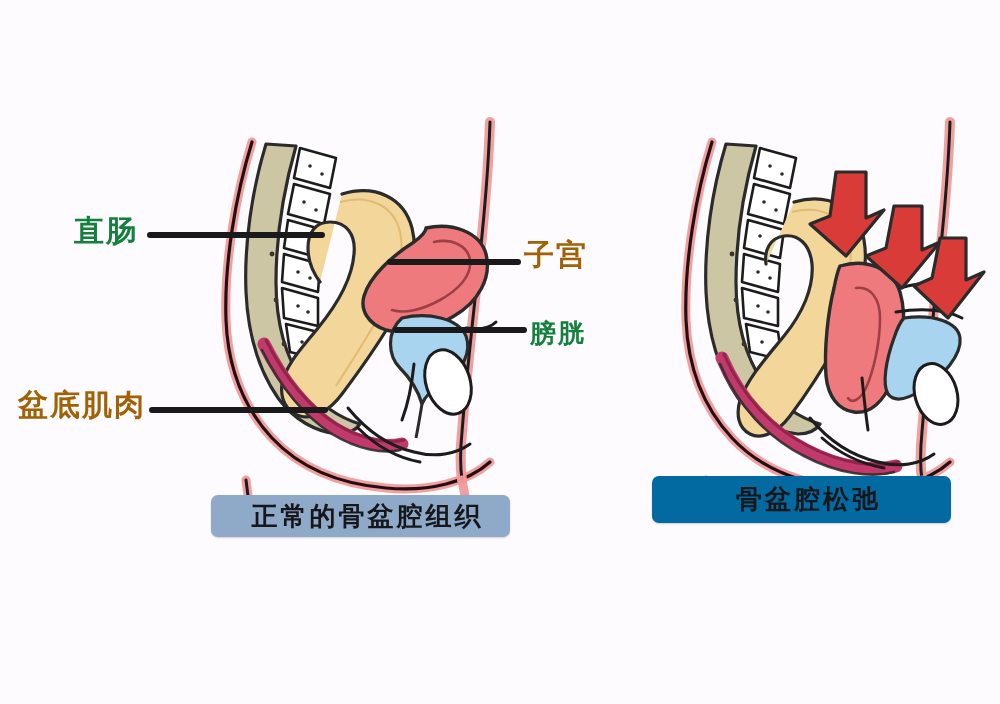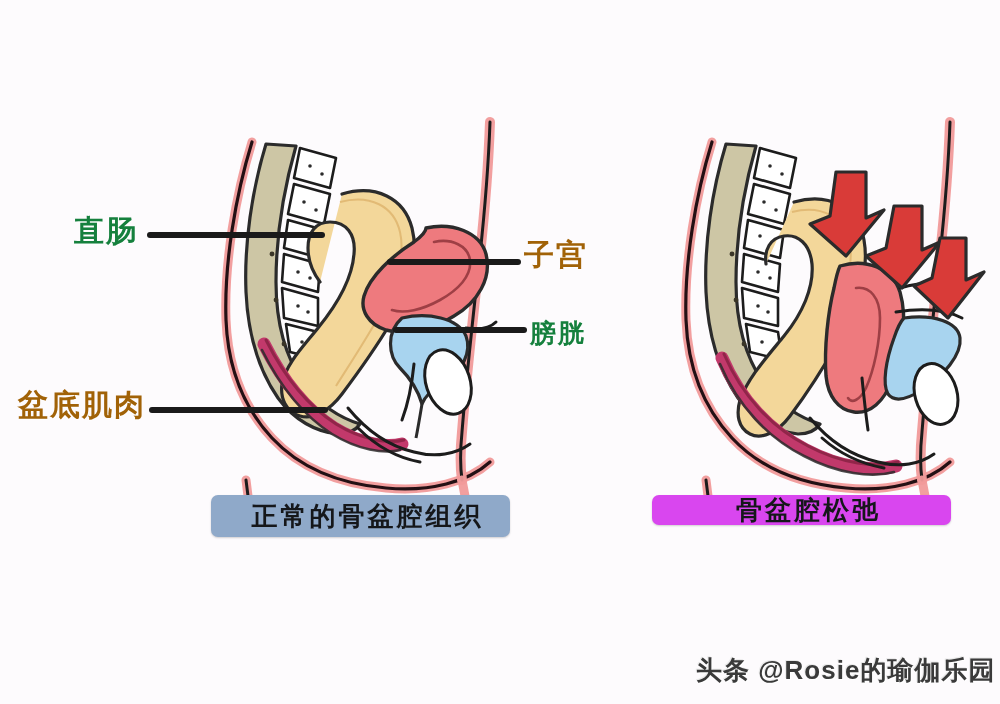--- a/index.html
+++ b/index.html
@@ -58,23 +58,23 @@
     color: #15171a;
     box-shadow: 0 1px 2px rgba(0,0,0,0.18);
     padding-left: 14px;
   }
   .caption-normal {
     left: 211px; top: 495px;
     width: 285px; height: 42px;
     background: #8fa9c9;
   }
   .caption-lax {
-    left: 652px; top: 495px;
-    width: 285px; height: 30px;
-    background: #d946ef;
+    left: 652px; top: 476px;
+    width: 285px; height: 47px;
+    background: #0369a1;
   }
   .watermark {
     position: absolute;
     left: 696px;
     top: 653px;
     font-size: 26px;
     font-weight: bold;
     letter-spacing: 1px;
     color: #3a3a3a;
     white-space: nowrap;
@@ -250,15 +250,14 @@
   <div class="label label-red lbl-pfm">盆底肌肉</div>
 
   <div class="label label-red lbl-uterus">子宫</div>
 
   <div class="label label-blue lbl-bladder">膀胱</div>
 
   <div class="caption caption-normal">正常的骨盆腔组织</div>
 
   <div class="caption caption-lax">骨盆腔松弛</div>
 
-  <div class="watermark">头条 @Rosie的瑜伽乐园</div>
 
 </div>
 
 </body></html>

